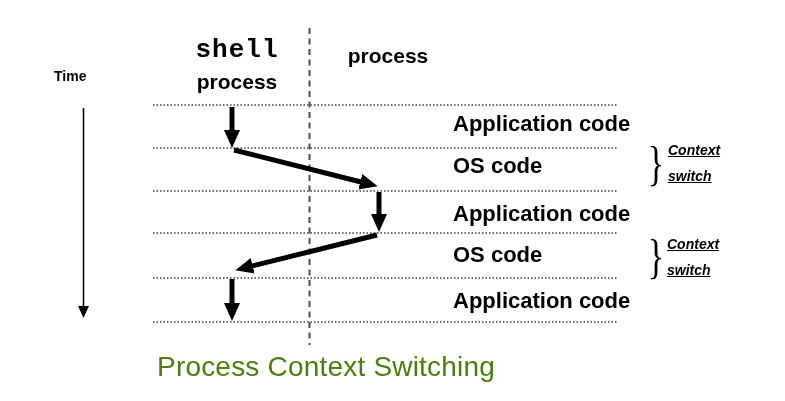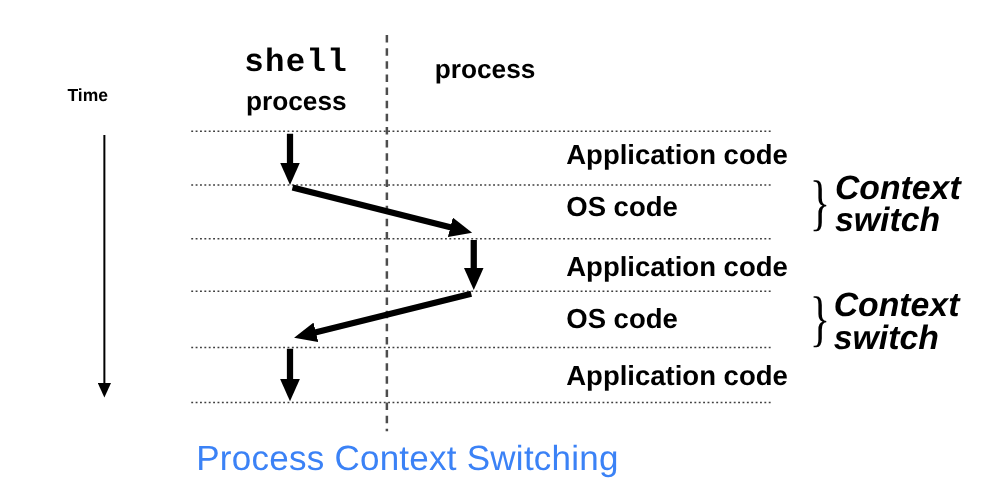--- a/index.html
+++ b/index.html
@@ -66,25 +66,26 @@
     font-weight: 400;
     font-size: 34px;
     line-height: 46px;
     text-align: center;
     transform: scaleY(1.45);
     transform-origin: center;
   }
   .brace-1 { left: 647px; top: 141px; }
   .brace-2 { left: 647px; top: 234px; }
   .ctx-note {
-    font-size: 27px;
+    font-size: 14px;
     font-weight: bold;
     font-style: italic;
     line-height: 26px;
     white-space: nowrap;
+    text-decoration: underline;
   }
   .ctx-1 { left: 668px; top: 137px; }
   .ctx-2 { left: 667px; top: 231px; }
   .caption {
     left: 157px; top: 351px;
     font-size: 28px;
     font-weight: 400;
     letter-spacing: 0.2px;
   }
 </style>
@@ -145,15 +146,15 @@
   <div class="abs ctx-note ctx-1">
     <div>Context</div>
     <div>switch</div>
   </div>
   <div class="abs brace brace-2">}</div>
   <div class="abs ctx-note ctx-2">
     <div>Context</div>
     <div>switch</div>
   </div>
 
-  <div class="abs caption" style="color: #3b82f6;">Process Context Switching</div>
+  <div class="abs caption" style="color: #4d7c0f;">Process Context Switching</div>
 
 </div>
 
 </body></html>

